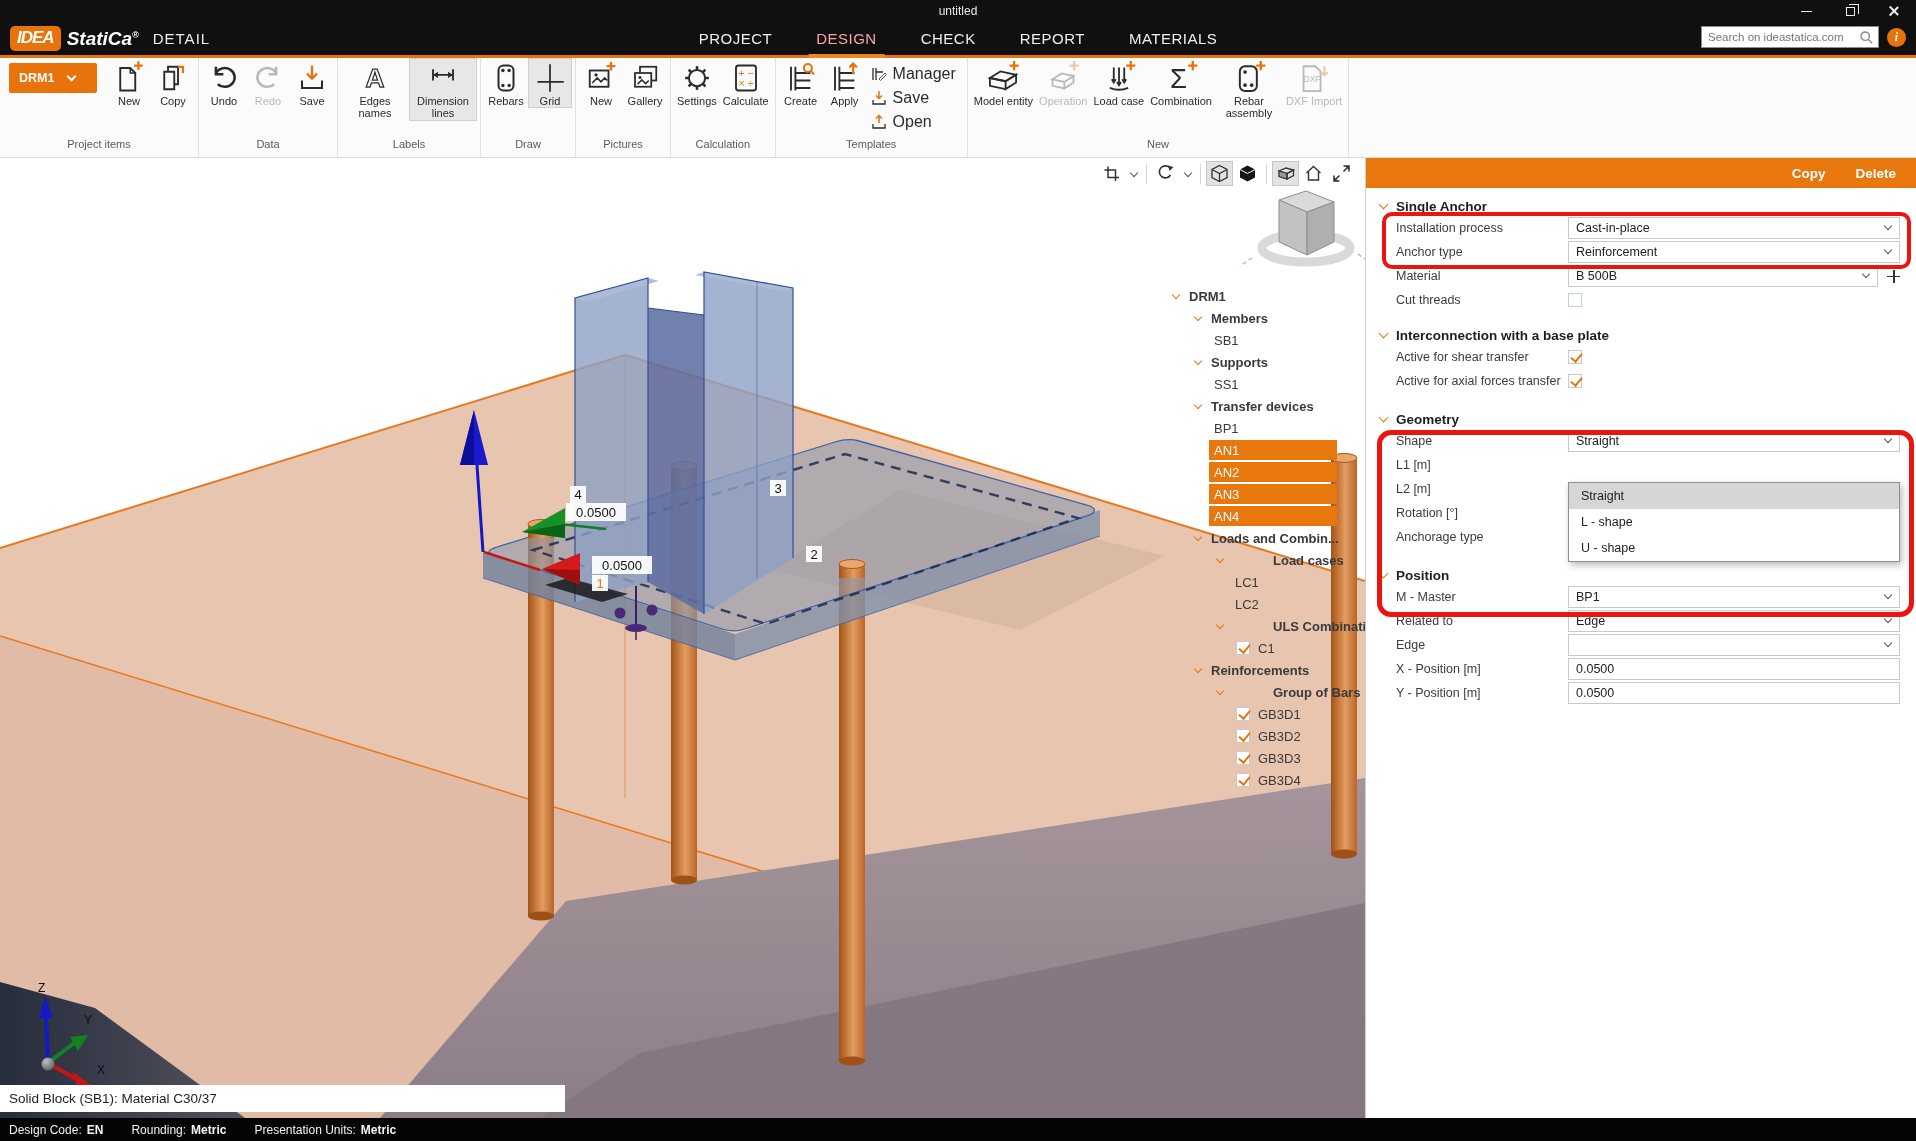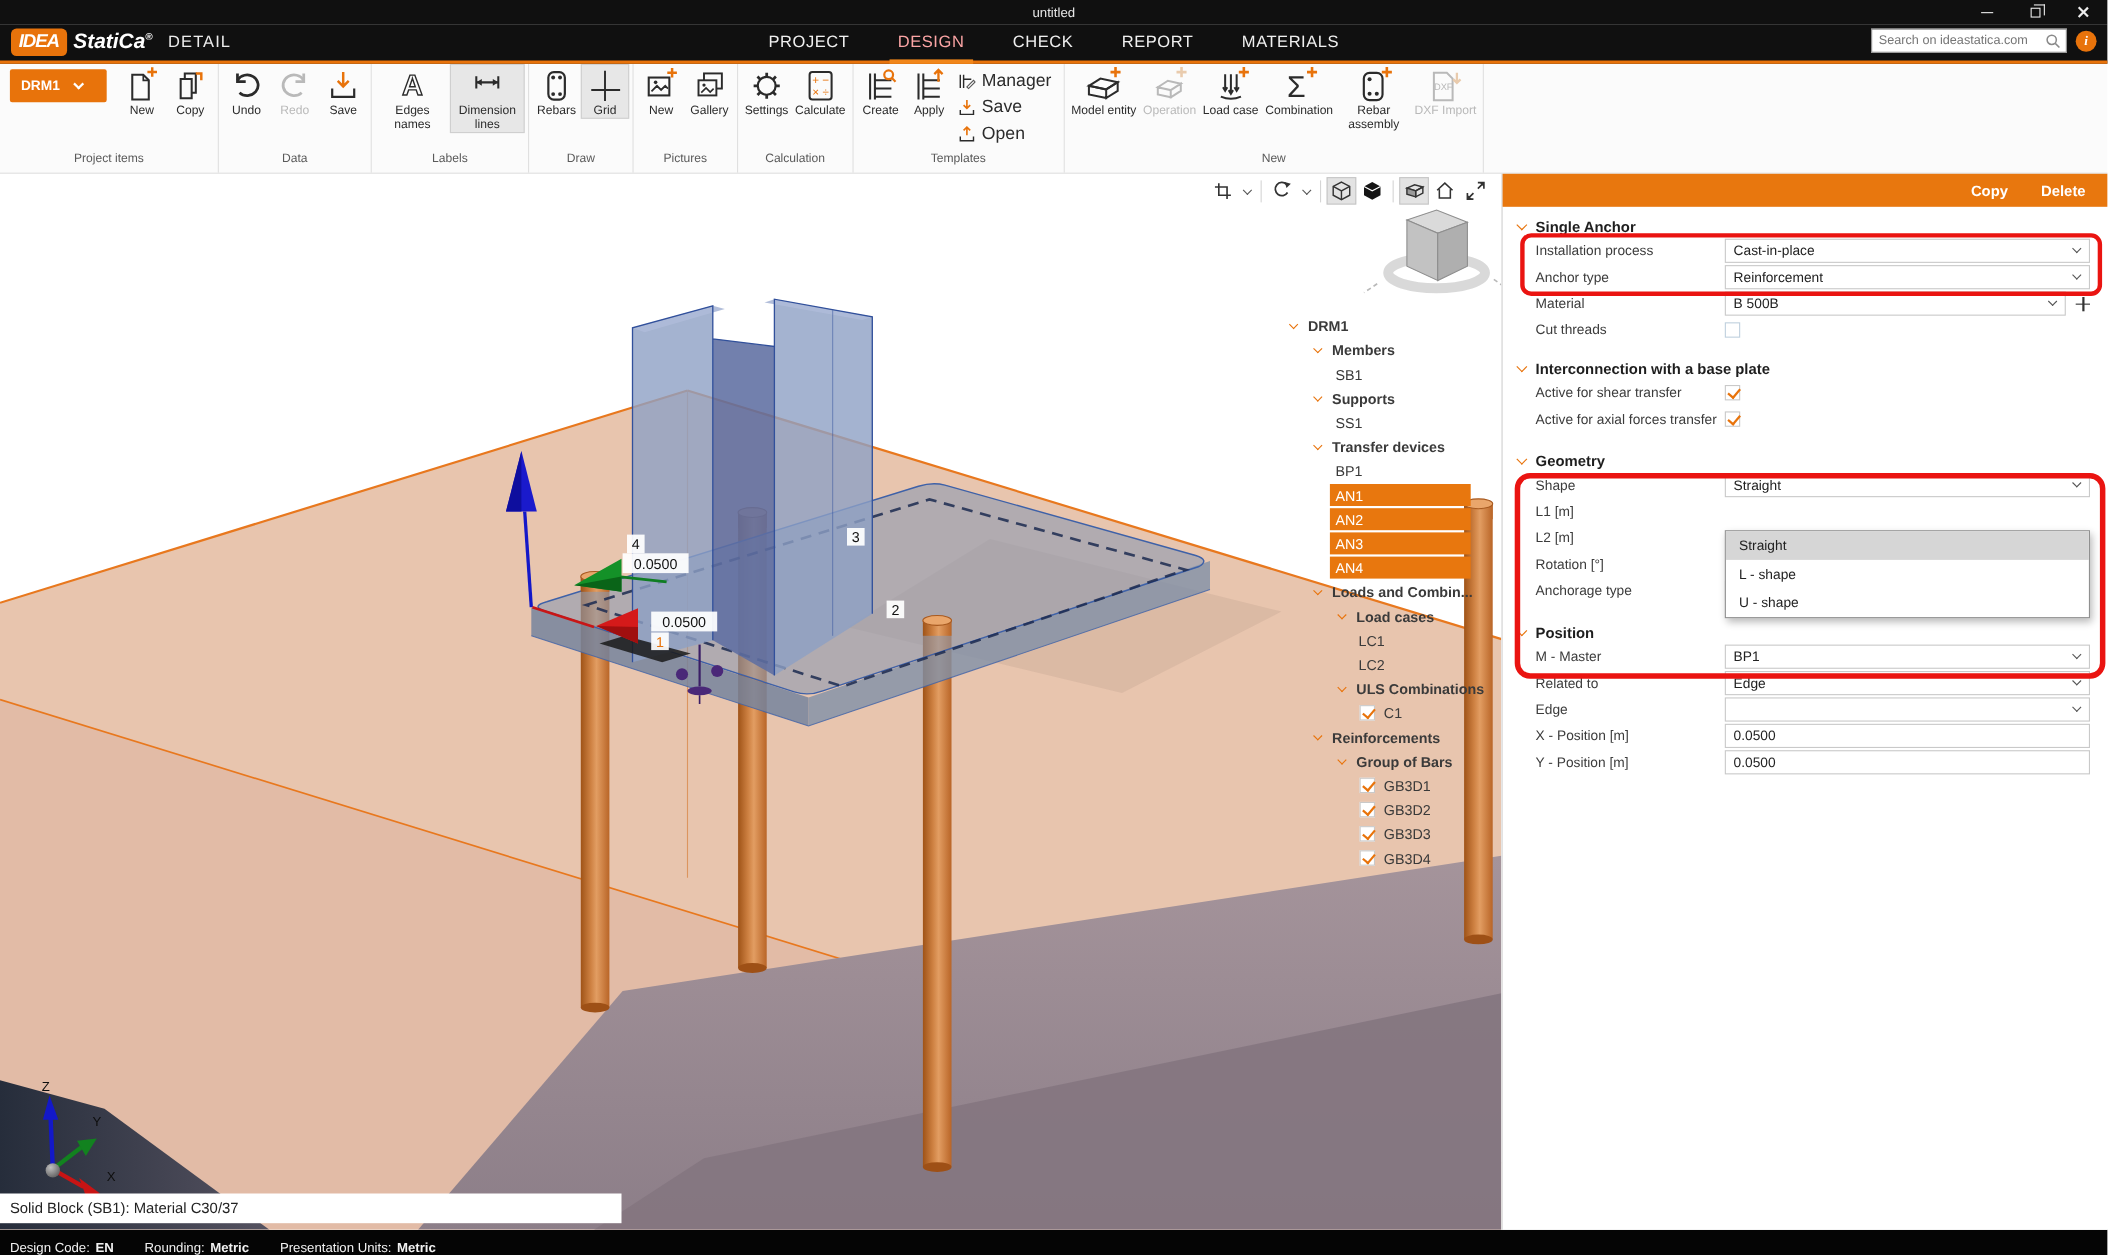--- a/index.html
+++ b/index.html
@@ -88,21 +88,21 @@
 
 
 .tree { position:absolute; left:1150px; top:127px; width:215px; }
 .trow { height:22px; display:flex; align-items:center; font-size:13px; color:#3A3A3A;
   position:relative; }
 .trow .lbl { position:relative; z-index:1; white-space:nowrap; }
 .trow.b .lbl { font-weight:bold; }
 .chev { width:6px; height:6px; border-right:1.7px solid #E8730B; border-bottom:1.7px solid #E8730B;
   transform:rotate(45deg); margin-top:-3px; margin-right:10px; flex:0 0 6px; }
 .d0 { padding-left:23px; } .d1 { padding-left:45px; } .d2 { padding-left:64px; }
-.d2b { padding-left:67px; } .d3 { padding-left:85px; } .d3c { padding-left:86px; }
+.d2b { padding-left:67px;gap:40px; } .d3 { padding-left:85px; } .d3c { padding-left:86px; }
 .trow.sel .selbg { position:absolute; left:59px; top:1px; width:128px; height:20px;
   background:#E8770E; z-index:0; }
 .trow.sel .lbl { color:#fff; }
 .cb { width:14px; height:14px; border:1px solid #C9C9C9; background:#fff; position:relative;
   flex:0 0 14px; margin-right:8px; }
 .cb.on::after { content:""; position:absolute; left:3.5px; top:0px; width:5px; height:9px;
   border-right:2px solid #E8730B; border-bottom:2px solid #E8730B; transform:rotate(40deg); }
 .cb.off { border-color:#BFD0DE; }
 
 
@@ -140,21 +140,21 @@
 .dropdown { position:absolute; left:202px; top:324px; width:332px; background:#fff;
   border:1px solid #909090; box-shadow:2px 3px 7px rgba(0,0,0,.28); z-index:40; }
 .dditem { height:26px; line-height:26px; padding-left:12px; font-size:12.5px; color:#222; }
 .dditem.hl { background:#D6D6D6; }
 .annot { position:absolute; border:4px solid #EA1411; border-radius:10px; pointer-events:none;
   z-index:60; }
 .annot1 { left:16px; top:54px; width:529px; height:57px; }
 .annot2 { left:11px; top:272px; width:537px; height:187px; border-width:5px; border-radius:14px; }
 
 
-.statusbar { height:23px; background:#050505; display:flex; align-items:flex-end; gap:28px;
+.statusbar { height:23px; background:#050505; display:flex; align-items:center; gap:28px;
   padding-left:9px; flex:0 0 23px; }
 .stitem { display:flex; gap:5px; font-size:12px; color:#F2F2F2; }
 .stitem .v { font-weight:bold; }
 </style>
 </head>
 <body>
 
 <div class="app">
 
   <div class="titlebar">

